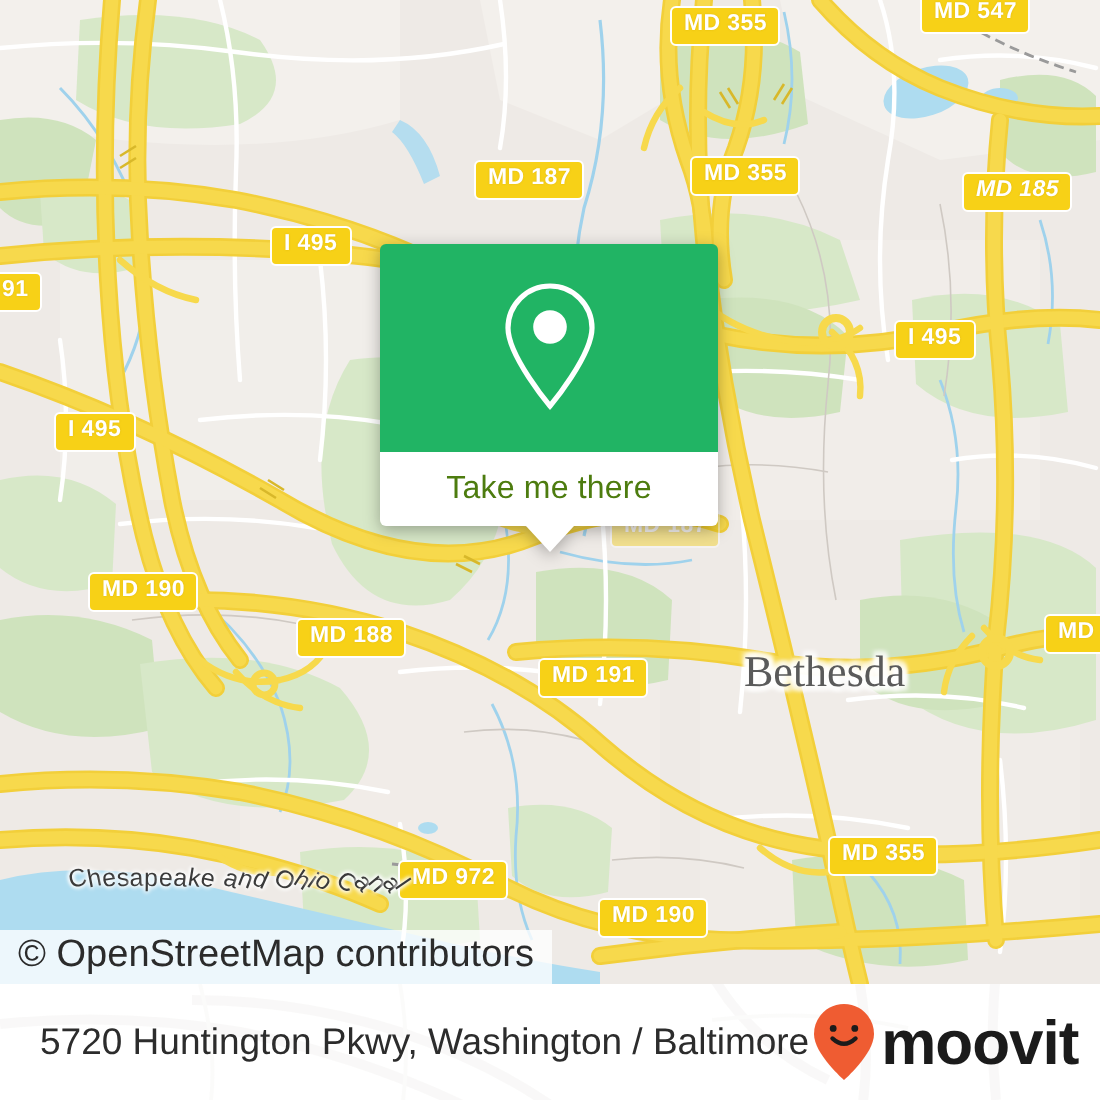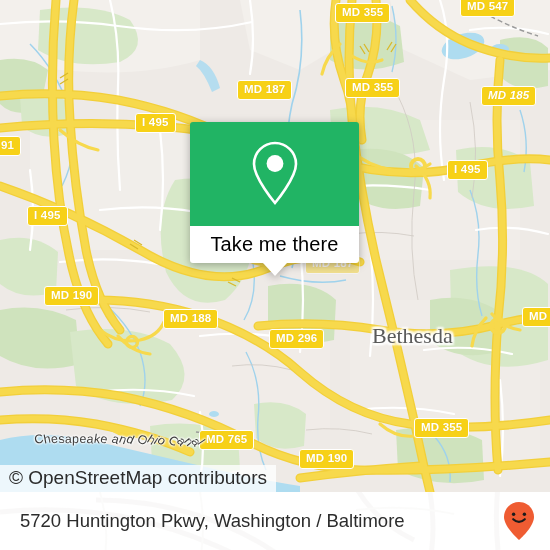--- a/index.html
+++ b/index.html
@@ -86,22 +86,22 @@
     display:flex;align-items:center;justify-content:center;
   }
   .card-bottom{
     background:#ffffff;
     height:37px;
     border-radius:0 0 3px 3px;
     display:flex;align-items:center;justify-content:center;
     position:relative;
   }
   .card-bottom-label{
-    color:#000000;
-    font-size:20px;
+    color:#4d7c0f;
+    font-size:16px;
     letter-spacing:.1px;
   }
   .card-tail{
     position:absolute;
     left:50%;margin-left:-12px;
     bottom:-13px;
     width:0;height:0;
     border-left:12px solid transparent;
     border-right:12px solid transparent;
     border-top:13px solid #ffffff;
@@ -338,25 +338,25 @@
         <div class="shield" style="left: 460px; top: -3px;">MD 547</div>
         <div class="shield" style="left: 237px; top: 80px;">MD 187</div>
         <div class="shield" style="left: 345px; top: 78px;">MD 355</div>
         <div class="shield" style="left: 481px; top: 86px; font-style: italic;">MD 185</div>
         <div class="shield" style="left: 135px; top: 113px;">I 495</div>
         <div class="shield" style="left: -6px; top: 136px;">91</div>
         <div class="shield" style="left: 447px; top: 160px;">I 495</div>
         <div class="shield" style="left: 27px; top: 206px;">I 495</div>
         <div class="shield faded" style="left: 305px; top: 254px;">MD 187</div>
         <div class="shield" style="left: 44px; top: 286px;">MD 190</div>
-        <div class="shield" style="left: 163px; top: 309px;">MD 188</div>
+        <div class="shield" style="left: 148px; top: 309px;">MD 188</div>
         <div class="shield" style="left: 522px; top: 307px;">MD 1</div>
-        <div class="shield" style="left: 269px; top: 329px;">MD 296</div>
+        <div class="shield" style="left: 269px; top: 329px;">MD 191</div>
         <div class="shield" style="left: 414px; top: 418px;">MD 355</div>
-        <div class="shield" style="left: 199px; top: 430px;">MD 765</div>
+        <div class="shield" style="left: 199px; top: 430px;">MD 972</div>
         <div class="shield" style="left: 299px; top: 449px;">MD 190</div>
       </div>
 
     <div id="place-layer">
         <div class="place-label" style="left: 372px; top: 323px; font-family: Liberation Serif, serif;">Bethesda</div>
       </div>
 
     <div class="canal-label" id="canal-label" style="left: 36px; top: 432px;"><span style="transform: rotate(-14deg); transform-origin: 50% 100%;">C</span><span style="transform: rotate(-11.1deg); transform-origin: 50% 100%;">h</span><span style="transform: rotate(-8.2deg); transform-origin: 50% 100%;">e</span><span style="transform: rotate(-5.3deg); transform-origin: 50% 100%;">s</span><span style="transform: rotate(-2.3deg); transform-origin: 50% 100%;">a</span><span style="transform: rotate(0.6deg); transform-origin: 50% 100%;">p</span><span style="transform: rotate(3.5deg); transform-origin: 50% 100%;">e</span><span style="transform: rotate(6.4deg); transform-origin: 50% 100%;">a</span><span style="transform: rotate(9.3deg); transform-origin: 50% 100%;">k</span><span style="transform: rotate(12.3deg); transform-origin: 50% 100%;">e</span><span style="transform: rotate(15.2deg); transform-origin: 50% 100%;">&nbsp;</span><span style="transform: rotate(18.1deg); transform-origin: 50% 100%;">a</span><span style="transform: rotate(21deg); transform-origin: 50% 100%;">n</span><span style="transform: rotate(23.9deg); transform-origin: 50% 100%;">d</span><span style="transform: rotate(26.8deg); transform-origin: 50% 100%;">&nbsp;</span><span style="transform: rotate(29.8deg); transform-origin: 50% 100%;">O</span><span style="transform: rotate(32.7deg); transform-origin: 50% 100%;">h</span><span style="transform: rotate(35.6deg); transform-origin: 50% 100%;">i</span><span style="transform: rotate(38.5deg); transform-origin: 50% 100%;">o</span><span style="transform: rotate(41.4deg); transform-origin: 50% 100%;">&nbsp;</span><span style="transform: rotate(44.3deg); transform-origin: 50% 100%;">C</span><span style="transform: rotate(47.3deg); transform-origin: 50% 100%;">a</span><span style="transform: rotate(50.2deg); transform-origin: 50% 100%;">n</span><span style="transform: rotate(53.1deg); transform-origin: 50% 100%;">a</span><span style="transform: rotate(56deg); transform-origin: 50% 100%;">l</span></div>
 
     <div class="attribution">© OpenStreetMap contributors</div>
@@ -395,17 +395,18 @@
 
     <div class="footer-inner">
       <div class="footer-address">5720 Huntington Pkwy, Washington / Baltimore</div>
       <div class="brand">
         <svg width="34" height="40" viewBox="0 0 34 40">
           <path d="M17 1 C8.7 1 2 7.7 2 16 C2 26 17 39 17 39 C17 39 32 26 32 16 C32 7.7 25.3 1 17 1 Z" fill="#ef5c32"></path>
           <circle cx="11.6" cy="13.2" r="1.7" fill="#1b1b1b"></circle>
           <circle cx="22.4" cy="13.2" r="1.7" fill="#1b1b1b"></circle>
           <path d="M11.2 18.2 Q17 23.6 22.8 18.2" fill="none" stroke="#1b1b1b" stroke-width="2.1" stroke-linecap="round"></path>
         </svg>
+        <span class="brand-word">moovit</span>
       </div>
     </div>
   </div>
 
 </div>
 
 </body></html>

